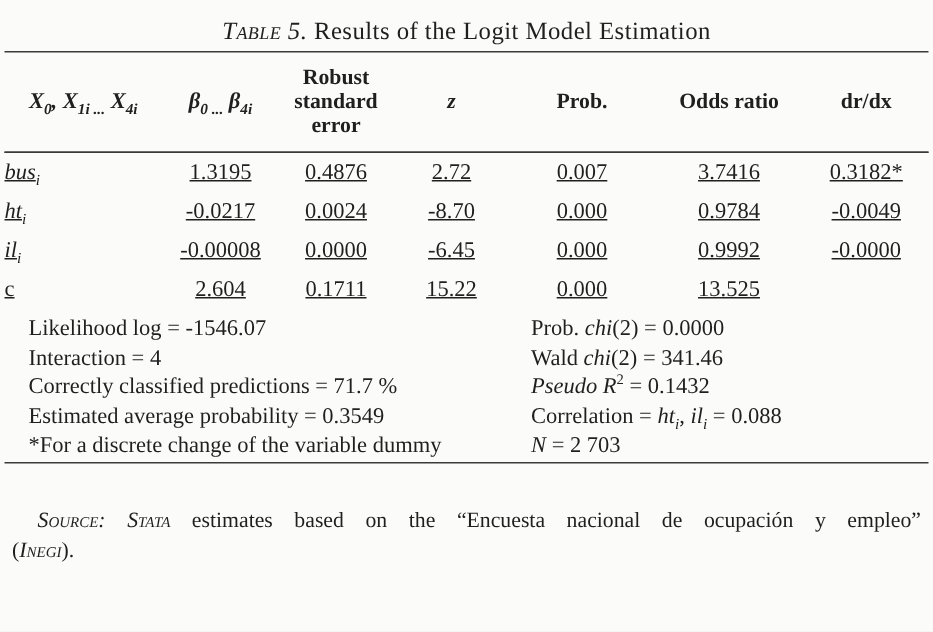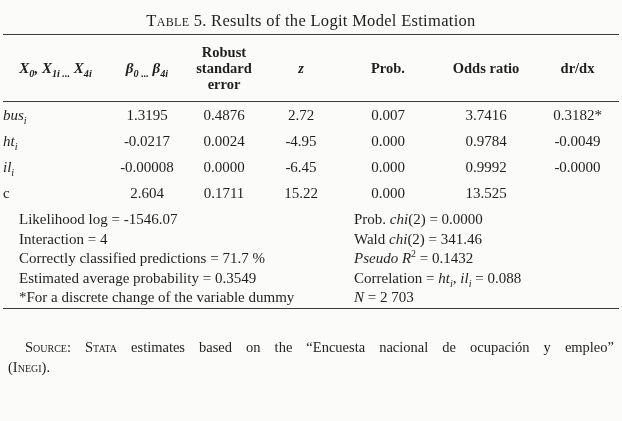--- a/index.html
+++ b/index.html
@@ -7,21 +7,21 @@
   .page {
     position: relative;
     width: 622px;
     height: 421px;
     background: #fbfbf9;
     font-family: "Liberation Serif", serif;
     color: #1f1f1f;
     overflow: hidden;
     margin: 0 auto;
   }
-  .sc { font-variant: small-caps; }
+  .sc { font-variant: small-caps; font-style: italic; }
   .it { font-style: italic; }
 
   .title {
     padding-top: 11px;
     height: 23px;
     text-align: center;
     font-size: 16.5px;
     letter-spacing: 0.3px;
   }
   .rule {
@@ -47,20 +47,21 @@
     font-size: 14.5px;
     line-height: 1.12;
     border-bottom: 1.4px solid #3a3a3a;
   }
   th.th-math { font-weight: bold; font-style: italic; font-size: 15px; }
   th.th-z { font-style: italic; }
   tbody td {
     height: 26px;
     vertical-align: middle;
     text-align: center;
+    text-decoration: underline;
   }
   td.var {
     text-align: left;
     padding-left: 36px;
     font-style: italic;
   }
   sub { font-size: 0.68em; line-height: 0; }
   sup { font-size: 0.65em; line-height: 0; }
   .math sub, td.var sub, .mv sub { font-style: italic; }
 
@@ -125,21 +126,21 @@
         <td>0.4876</td>
         <td>2.72</td>
         <td>0.007</td>
         <td>3.7416</td>
         <td>0.3182*</td>
       </tr>
       <tr>
         <td class="var"><span>ht</span><sub>i</sub></td>
         <td>-0.0217</td>
         <td>0.0024</td>
-        <td>-4.95</td>
+        <td>-8.70</td>
         <td>0.000</td>
         <td>0.9784</td>
         <td>-0.0049</td>
       </tr>
       <tr>
         <td class="var"><span>il</span><sub>i</sub></td>
         <td>-0.00008</td>
         <td>0.0000</td>
         <td>-6.45</td>
         <td>0.000</td>

